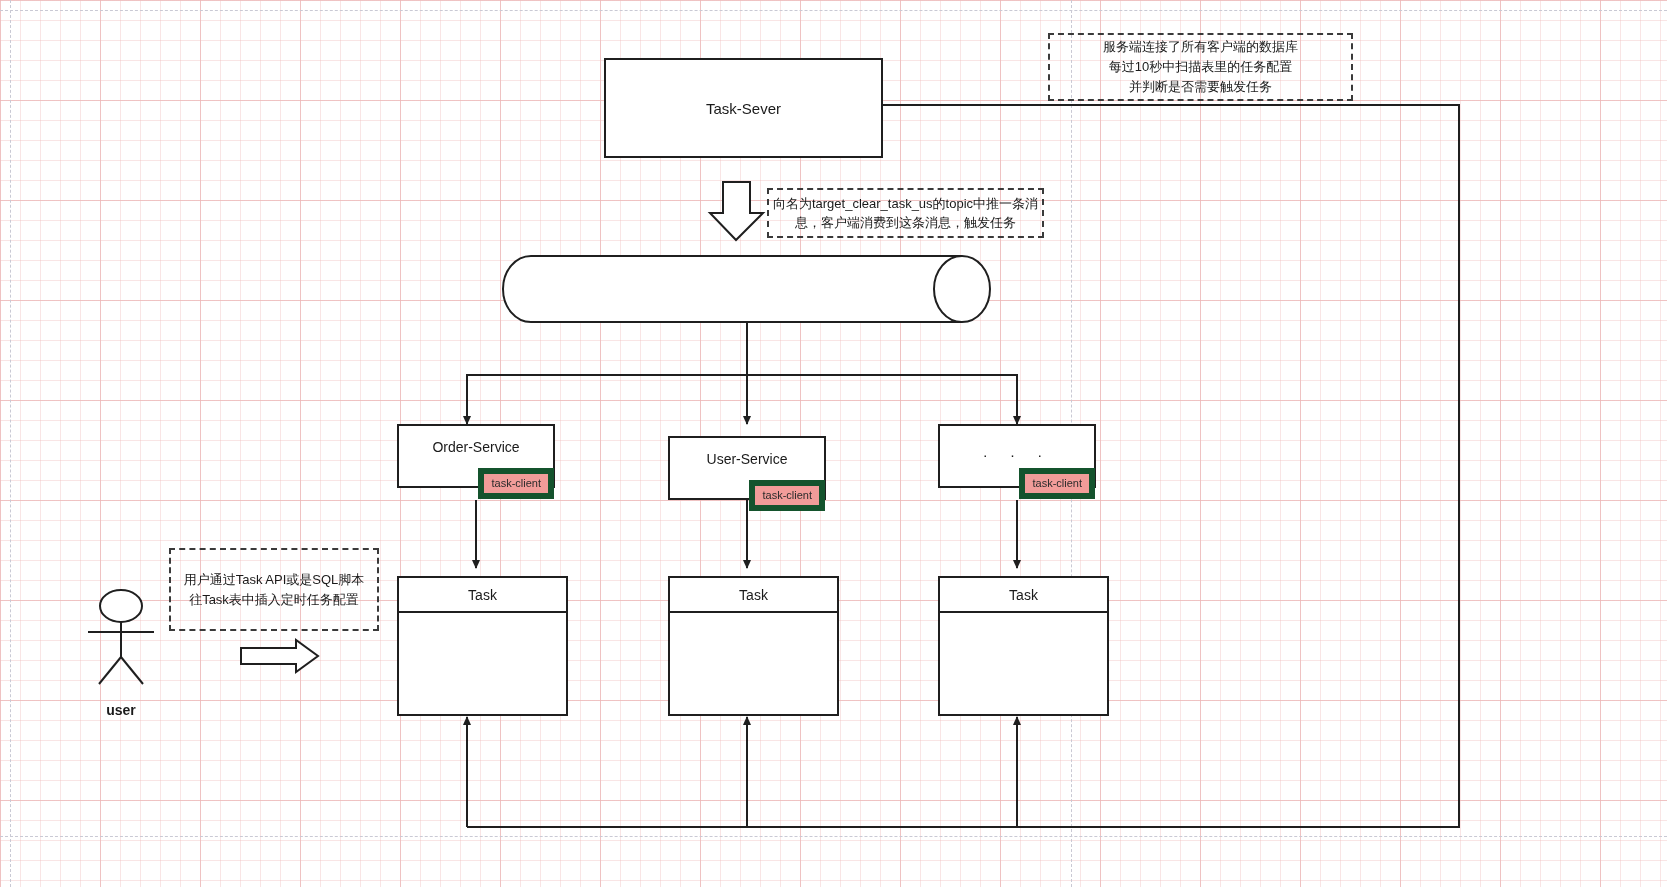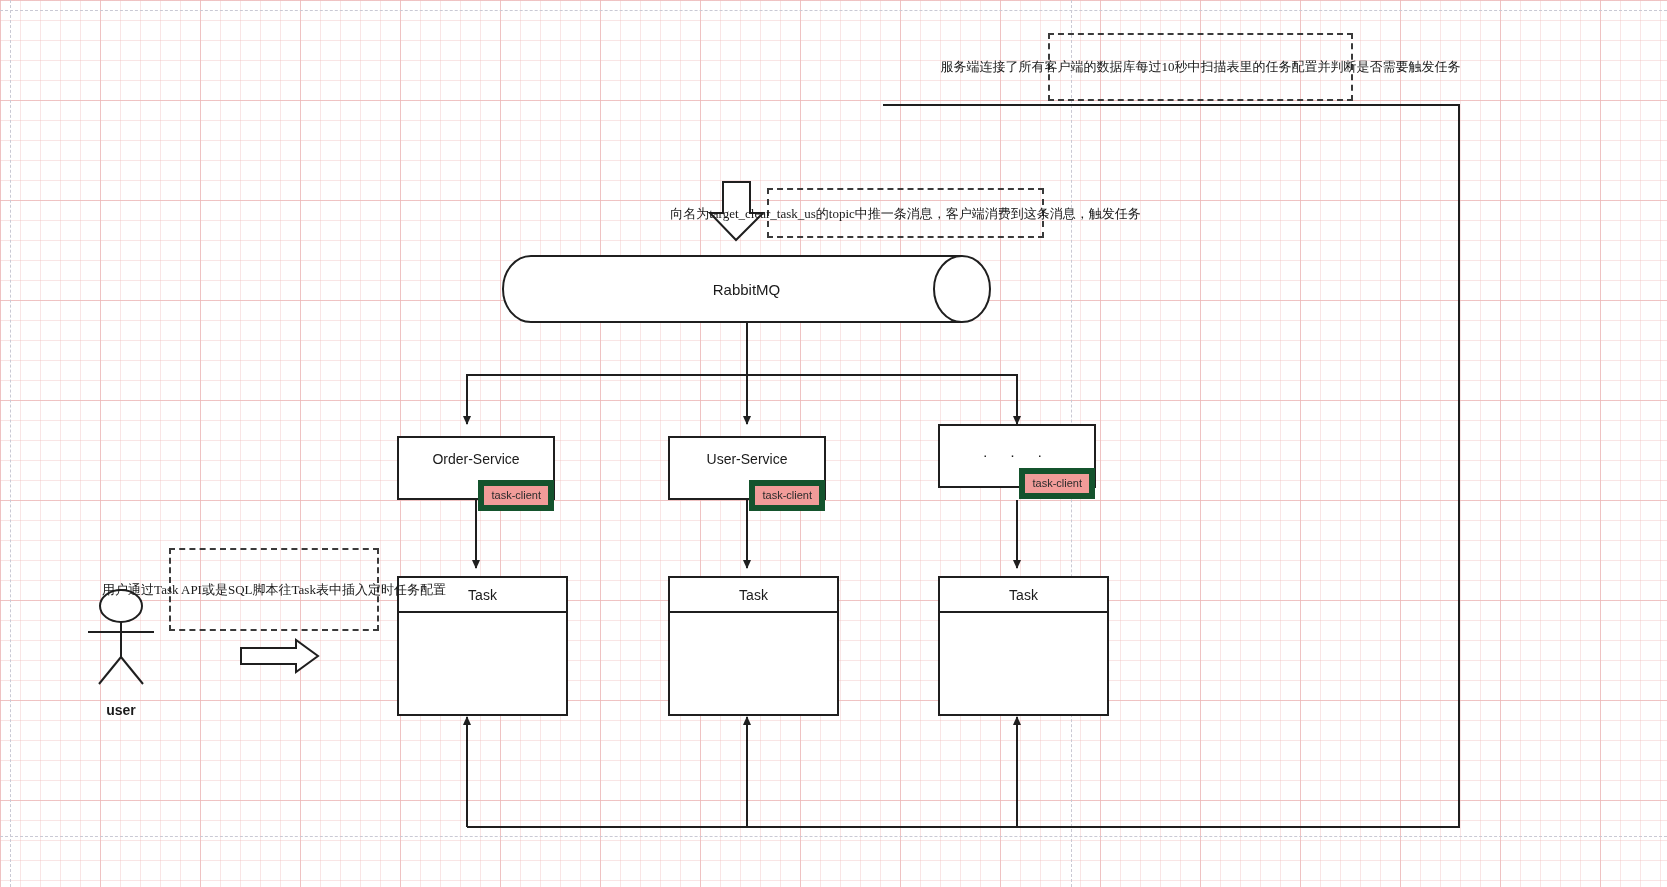--- a/index.html
+++ b/index.html
@@ -126,26 +126,25 @@
   
   .note {
     position: absolute;
     box-sizing: border-box;
     border: 2px dashed #3a3a3a;
     background: transparent;
     color: #1a1a1a;
     font-size: 13px;
     line-height: 20px;
     display: flex;
-    flex-direction: row;
+    flex-direction: column;
     align-items: center;
     justify-content: center;
     padding: 4px 8px;
     text-align: center;
-    font-family: Liberation Serif, serif;
   }
   .note .ln { white-space: nowrap; }
 
   #note-server { left: 1048px; top: 33px; width: 305px; height: 68px; }
   #note-topic  { left: 767px;  top: 188px; width: 277px; height: 50px; line-height: 19px; }
   #note-user   { left: 169px;  top: 548px; width: 210px; height: 83px; }
 
   
   #user-label {
     position: absolute;
@@ -198,26 +197,26 @@
 
     <g>
       <ellipse cx="121" cy="606" rx="21" ry="16" fill="#ffffff" stroke="#1f1f1f" stroke-width="2"></ellipse>
       <line x1="121" y1="622" x2="121" y2="657" stroke="#1f1f1f" stroke-width="2"></line>
       <line x1="88" y1="632" x2="154" y2="632" stroke="#1f1f1f" stroke-width="2"></line>
       <line x1="121" y1="657" x2="99" y2="684" stroke="#1f1f1f" stroke-width="2"></line>
       <line x1="121" y1="657" x2="143" y2="684" stroke="#1f1f1f" stroke-width="2"></line>
     </g>
   </svg>
 
-
-  <div id="rabbitmq">
-    <div class="cyl-label">RabbitMQ</div>
-  </div>
-
-  <div class="node service-box" style="left:397px; top:424px;margin-top:12px;">
+  <div class="node" id="task-sever">
+    <span class="node-label">Task-Sever</span>
+  </div>
+
+
+  <div class="node service-box" style="left:397px; top:424px;">
     <div class="service-title">Order-Service</div>
     <div class="client-badge">task-client</div>
   </div>
 
   <div class="node service-box" style="left:668px; top:436px;">
     <div class="service-title">User-Service</div>
     <div class="client-badge">task-client</div>
   </div>
 
   <div class="node service-box" style="left:938px; top:424px;">

